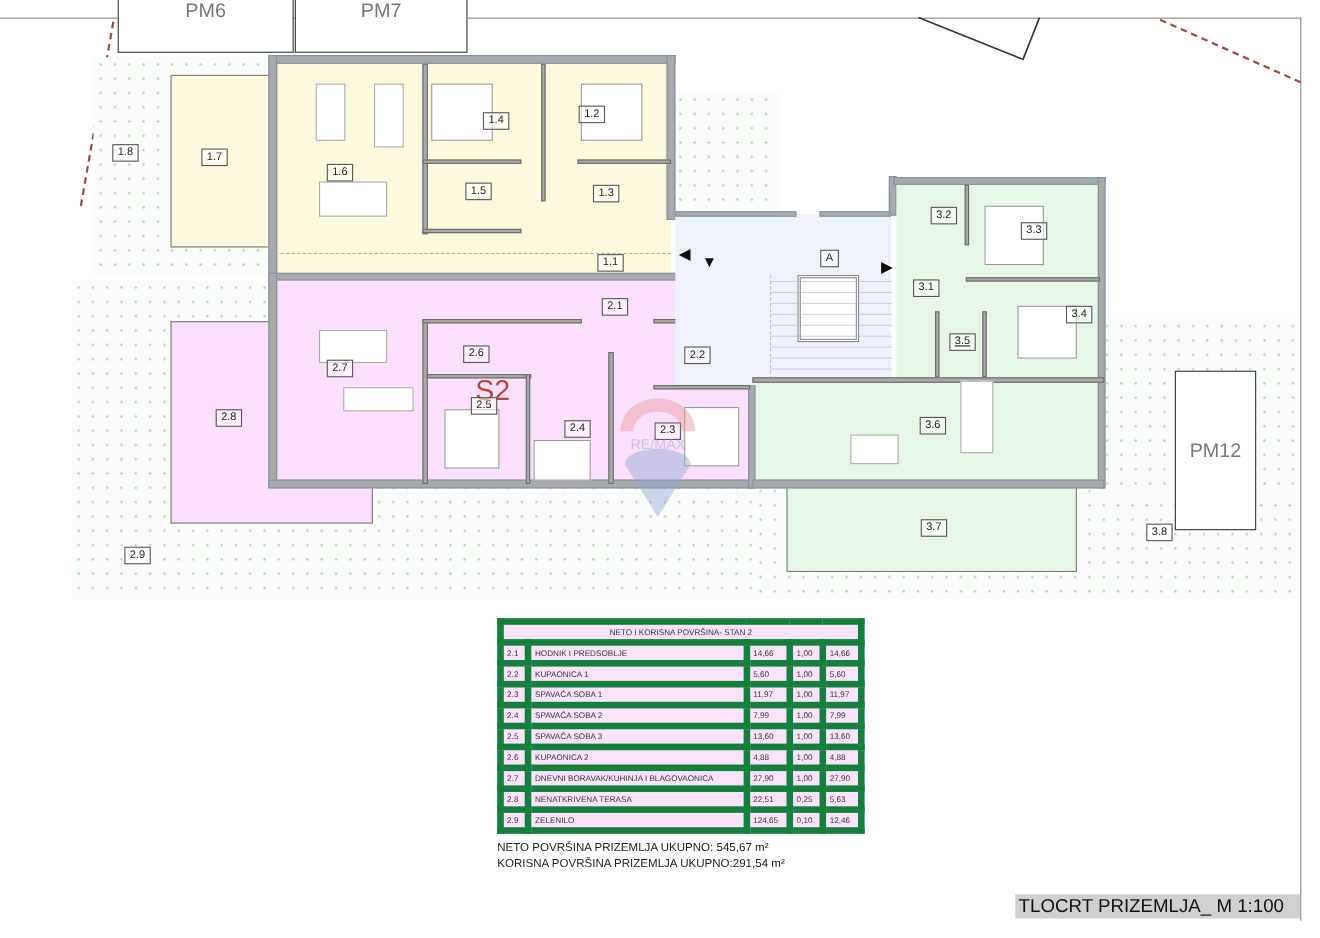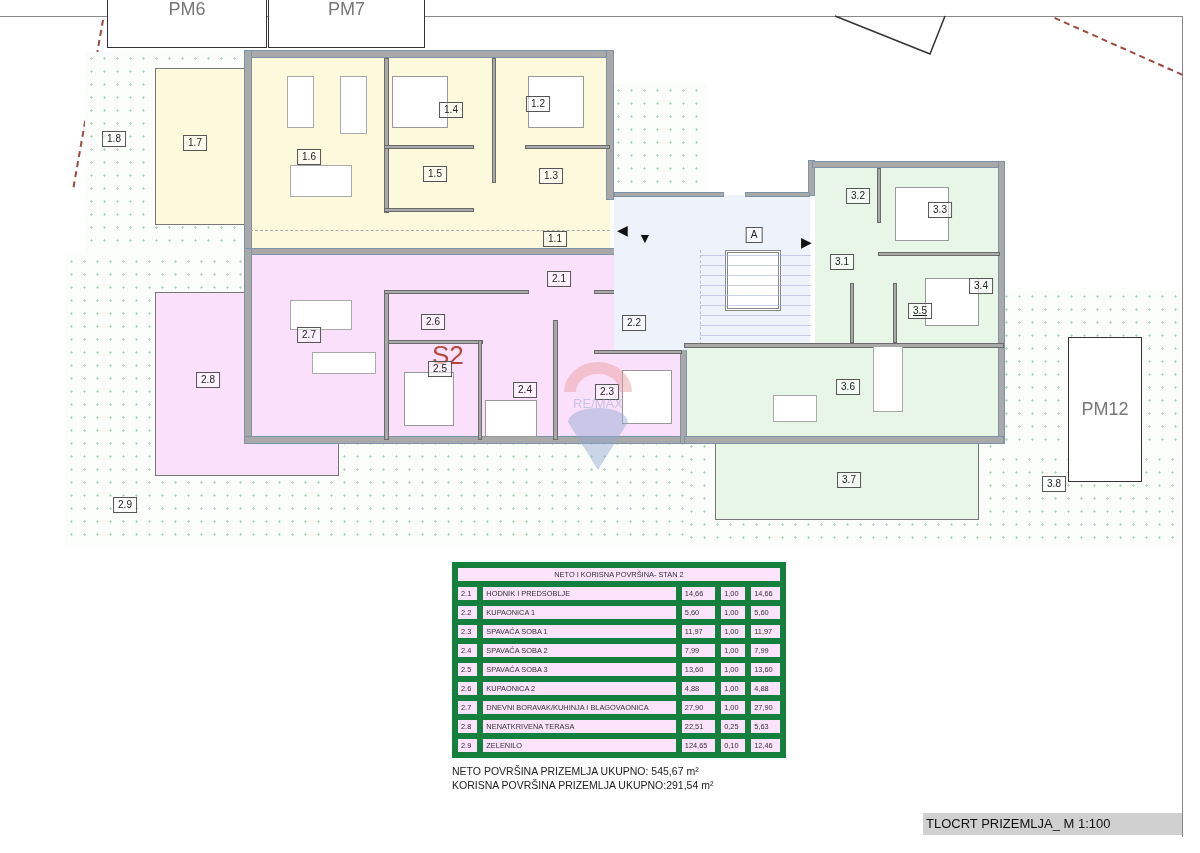--- a/index.html
+++ b/index.html
@@ -19,21 +19,21 @@
   .pm{position:absolute;border:1.5px solid #333;background:#fff;color:#777;font-size:18px;display:flex;align-items:center;justify-content:center;}
   .bed{position:absolute;border:1px solid #999;background:#fff;}
   .furn{position:absolute;border:1px solid #aaa;background:#fff;}
   .s2{position:absolute;font-size:26px;color:#b5473e;}
   .remax{position:absolute;left:560px;top:352px;width:76px;height:120px;opacity:.45;}
   table.area{position:absolute;left:452px;top:562px;width:334px;border-collapse:collapse;background:#fbe3fb;font-size:7.4px;color:#333;}
   table.area td{border:6px solid #15803d;padding:1px 3px;height:11px;line-height:10px;}
   table.area td.c{text-align:center;}
   .tothead td{text-align:center;}
   .summary{position:absolute;left:452px;top:764px;font-size:10.5px;line-height:14px;color:#222;}
-  .title-bar{position:absolute;left:923px;top:813px;width:259px;height:22px;background:#d0d0d0;font-size:13px;line-height:22px;padding-left:3px;color:#111;box-sizing:border-box;}
+  .title-bar{position:absolute;left:923px;top:813px;width:259px;height:22px;background:#d0d0d0;font-size:17px;line-height:22px;padding-left:3px;color:#111;box-sizing:border-box;}
   .dash{position:absolute;border-top:2px dashed #9b4a40;transform-origin:left top;}
   .arrow{position:absolute;font-size:14px;color:#111;}
 </style>
 </head>
 <body>
 
 <div class="frame"></div>
 
 <div class="pm" style="left:107px;top:-10px;width:160px;height:58px;align-items:flex-start;padding-top:8px;box-sizing:border-box;">
     <span>PM6</span>
@@ -137,21 +137,21 @@
 <div class="tag" style="left:433px;top:322px;">2.6</div>
 <div class="tag" style="left:309px;top:335px;">2.7</div>
 <div class="tag" style="left:208px;top:380px;">2.8</div>
 <div class="tag" style="left:125px;top:505px;">2.9</div>
 
 <div class="tag" style="left:754px;top:235px;">A</div>
 <div class="tag" style="left:842px;top:262px;">3.1</div>
 <div class="tag" style="left:858px;top:196px;">3.2</div>
 <div class="tag" style="left:940px;top:210px;">3.3</div>
 <div class="tag" style="left:939px;top:286px;margin-left:42px;">3.4</div>
-<div class="tag" style="left:920px;top:311px;text-decoration:underline;">3.5</div>
+<div class="tag" style="left:875px;top:311px;text-decoration:underline;">3.5</div>
 <div class="tag" style="left:848px;top:387px;">3.6</div>
 <div class="tag" style="left:849px;top:480px;">3.7</div>
 <div class="tag" style="left:1054px;top:484px;text-align:center;">3.8</div>
 
 <svg class="remax" viewBox="0 0 76 120">
   <path d="M4 40 A34 30 0 0 1 72 40 L60 40 A22 18 0 0 0 16 40 Z" fill="#e89a9a"></path>
   <text x="38" y="56" font-size="13" fill="#8aa0c8" text-anchor="middle" font-family="Liberation Sans, sans-serif">RE/MAX</text>
   <path d="M8 70 A30 14 0 0 1 68 70 L38 118 Z" fill="#8fa8d0"></path>
 </svg>
 

